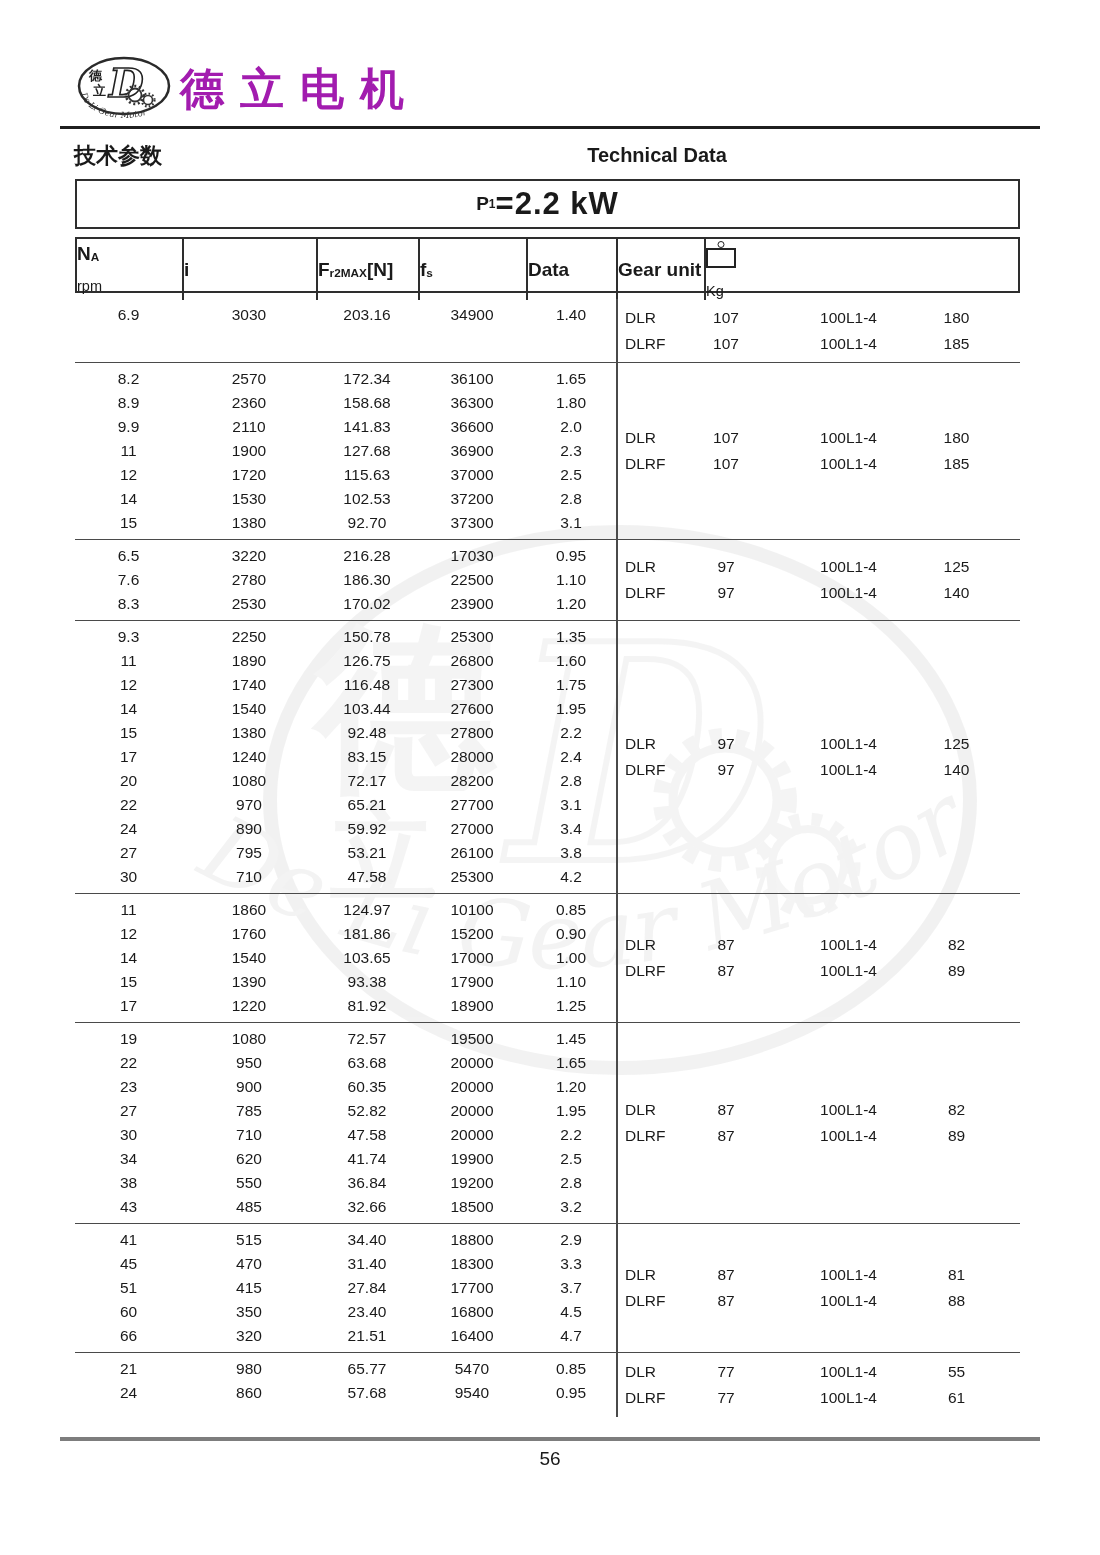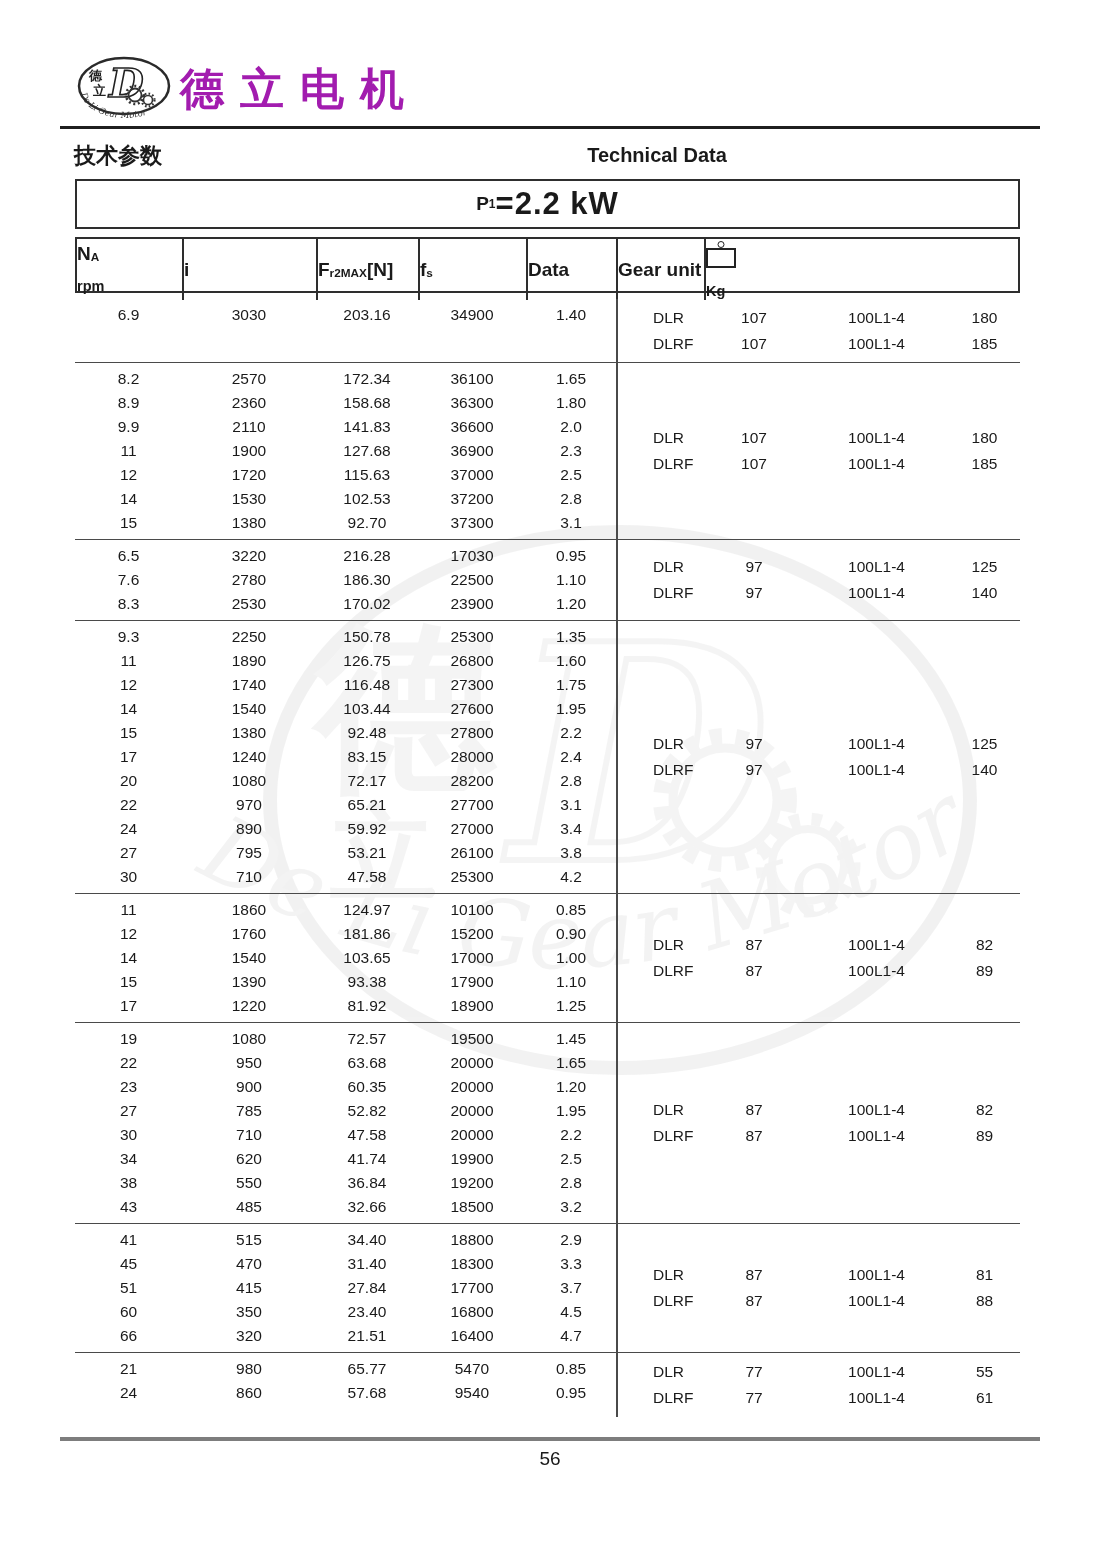--- a/index.html
+++ b/index.html
@@ -24,35 +24,35 @@
   #power-box .p-value{font-size:31px;font-weight:bold;letter-spacing:1px;}
 
   
   #table-head{position:absolute;left:75px;top:237px;width:945px;height:56px;border:2px solid #2e2e2e;
         box-sizing:border-box;display:grid;
         grid-template-columns:107px 134px 102px 108px 90px 88px 100px 145px auto;}
   .hcell{border-right:2px solid #2e2e2e;display:flex;flex-direction:column;
         align-items:flex-start;justify-content:center;}
   .hcell:last-child{border-right:none;}
   .hmain{font-size:19px;font-weight:bold;line-height:1.05;}
-  .hunit{font-size:14.5px;font-weight:bold;line-height:1.1;margin-top:16px;}
+  .hunit{font-size:14.5px;font-weight:normal;line-height:1.1;margin-top:16px;}
   .subsc{font-size:0.62em;vertical-align:-0.12em;}
   .weight-icon{position:relative;width:26px;height:16px;border:2px solid #222;margin-top:9px;background:#fff;}
   .wknob{position:absolute;top:-9px;left:50%;transform:translateX(-50%);width:5px;height:5px;
         border:1.5px solid #222;border-radius:50%;background:#fff;}
 
   
   #table-body{position:absolute;left:75px;top:299px;width:945px;}
   #vline{position:absolute;left:541px;top:0;bottom:0;width:1.5px;background:#4a4a4a;}
   .group{position:relative;padding:4px 0;min-height:64px;box-sizing:border-box;}
   .group:not(:last-child){border-bottom:1.5px solid #4a4a4a;}
   .data-row{display:grid;grid-template-columns:107px 134px 102px 108px 90px;height:24px;
         align-items:center;font-size:15.5px;}
   .cell{text-align:center;}
-  .variants{position:absolute;left:541px;top:50%;transform:translateY(-50%);width:404px;}
+  .variants{position:absolute;left:513px;top:50%;transform:translateY(-50%);width:404px;}
   .variant-row{display:grid;grid-template-columns:88px 100px 145px auto;height:26px;
         align-items:center;font-size:15.5px;}
   .vcell{text-align:center;}
   .vcell.type{text-align:left;padding-left:37px;}
 
   
   #watermark{position:absolute;left:140px;top:470px;pointer-events:none;}
 
   
   #footer-rule{position:absolute;left:60px;top:1437px;width:980px;height:4px;background:#7d7d7d;}

